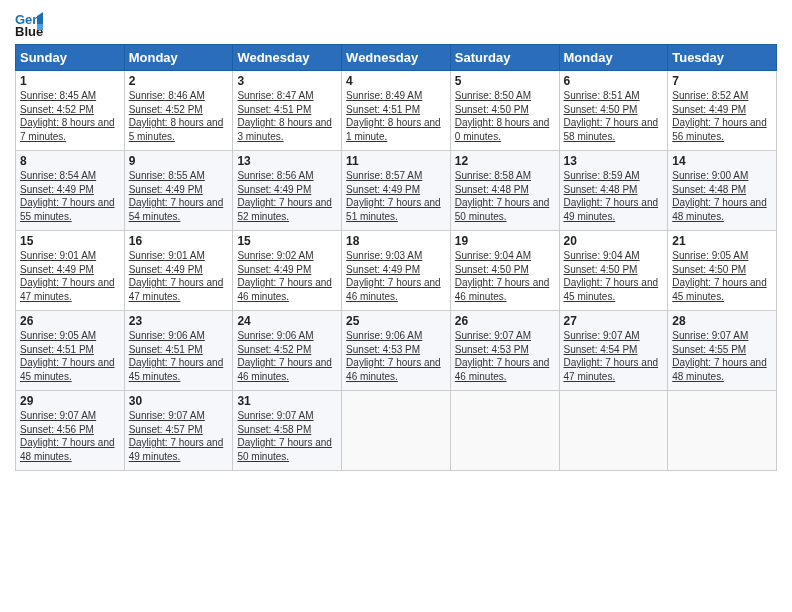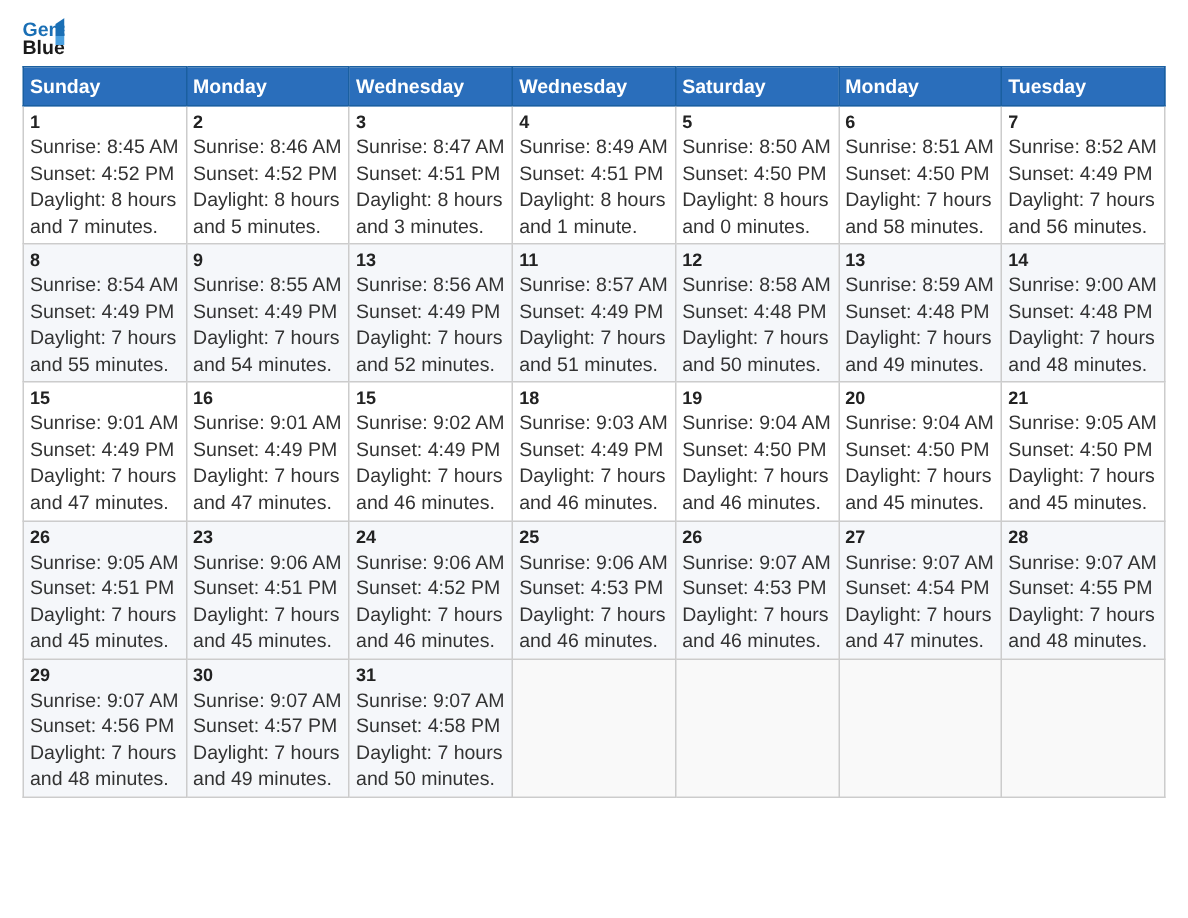--- a/index.html
+++ b/index.html
@@ -67,23 +67,24 @@
     .calendar tr:nth-child(even) td {
       background: #f5f7fa;
     }
     .day-num {
       font-size: 12px;
       font-weight: bold;
       display: block;
       margin-bottom: 1px;
     }
     .day-detail {
-      font-size: 13px;
+      font-size: 10px;
       line-height: 1.35;
       color: #333;
+      text-decoration: underline;
     }
     .empty-cell {
       background: #f9f9f9 !important;
     }
     
     .calendar tr:last-child td {
       background: #f5f7fa;
       margin-left: 23px;
     }
   </style>

